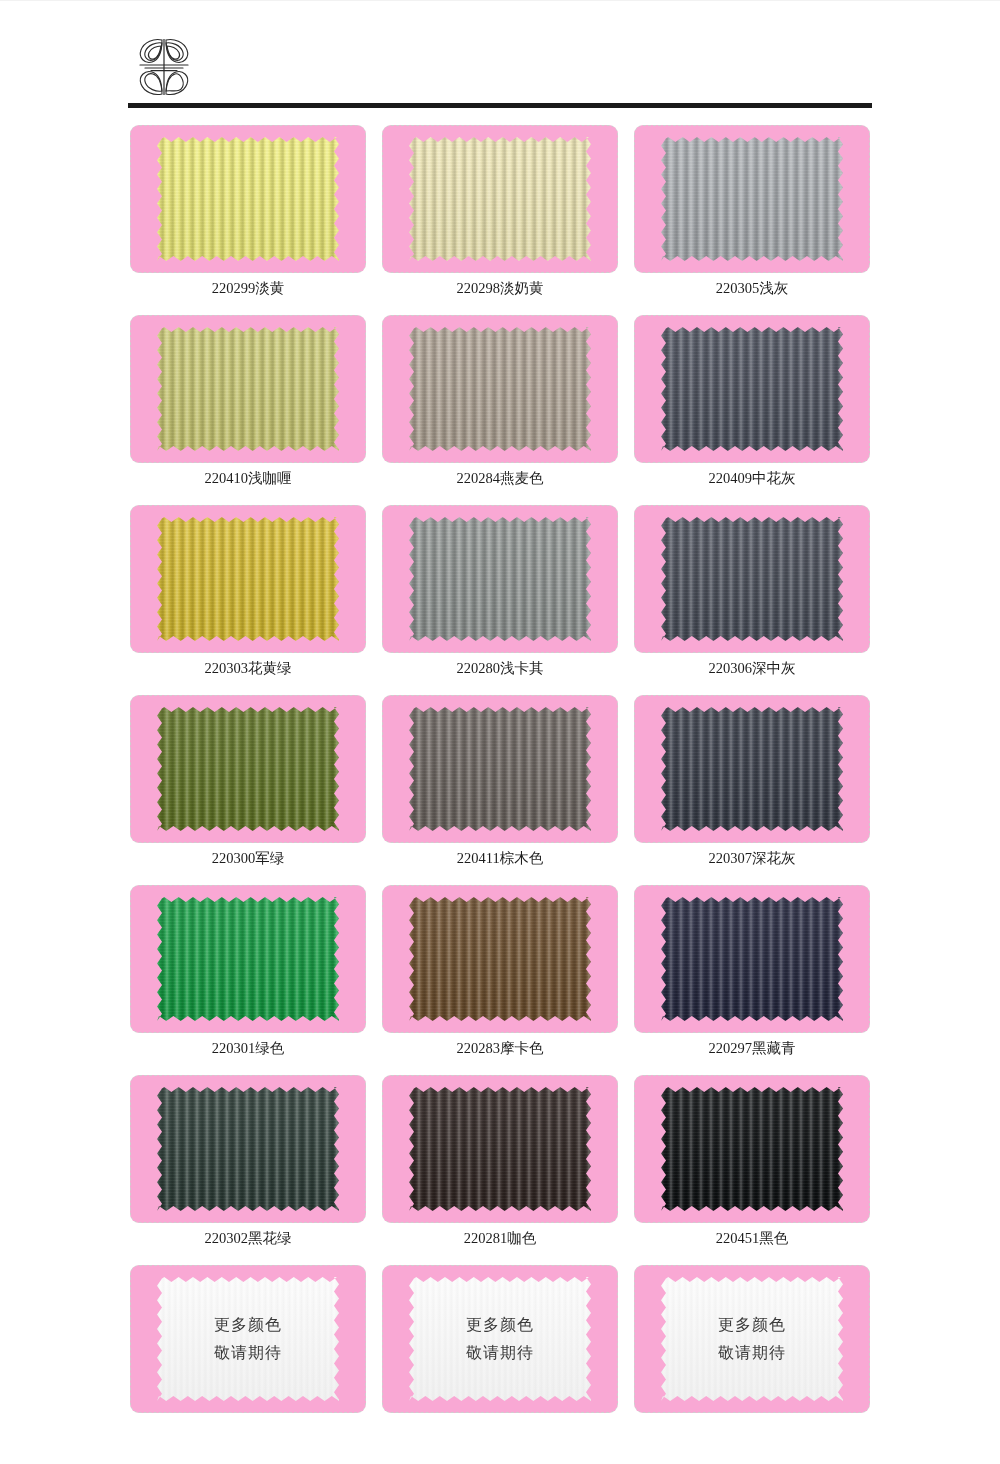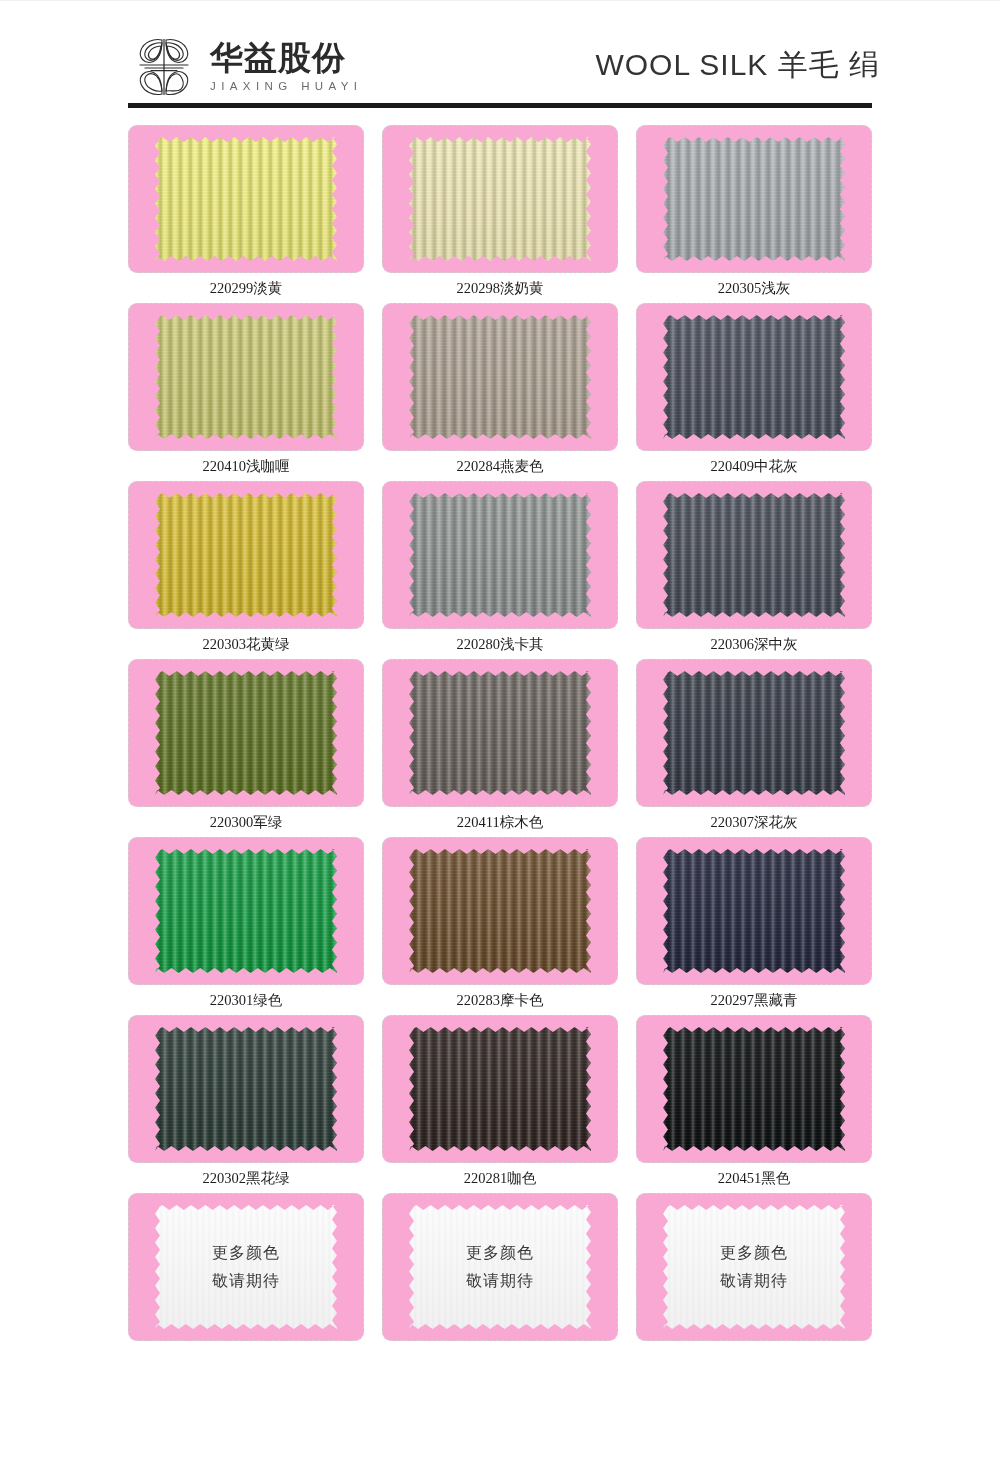--- a/index.html
+++ b/index.html
@@ -66,20 +66,21 @@
   }
 
   
   .grid {
     margin: 17px auto 0 auto;
     width: 744px;
     display: grid;
     grid-template-columns: repeat(3, 1fr);
     column-gap: 18px;
     row-gap: 0;
+    gap: 12px;
   }
   .cell {
     display: flex;
     flex-direction: column;
     align-items: center;
   }
   .card {
     width: 236px;
     height: 148px;
     border: 1px dashed #cfcfcf;
@@ -180,27 +181,22 @@
         <path d="M34 60 C42 62 52 58 55 50 C58 42 51 36 44 38 C37 40 34 48 34 60 Z"></path>
         <path d="M34 57 C40 56 48 59 50.5 53 C53 47 48 38.5 43 40 C38 41.5 35 48 34 57 Z"></path>
       </g>
       <g stroke="#2b2b2b" stroke-width="1.2" stroke-linecap="round">
         <line x1="8" y1="31" x2="56" y2="31"></line>
         <line x1="13" y1="34" x2="51" y2="34"></line>
         <line x1="19" y1="36.6" x2="45" y2="36.6"></line>
       </g>
       <line x1="32" y1="5" x2="32" y2="61" stroke="#2b2b2b" stroke-width="1.2"></line>
     </svg>
-    <div class="brand-words">
-      <div class="brand-cn">华益股份</div>
-      <div class="brand-en">JIAXING HUAYI</div>
-    </div>
   </div>
 
-  <div class="page-title">WOOL SILK 羊毛 绢</div>
 </div>
 
 <div class="rule"></div>
 
 <div class="grid" id="swatch-grid">
     <div class="cell">
       <div class="card">
         <div class="swatch-wrap" style="clip-path: polygon(0% 4.03%, 3.96% 0%, 7.91% 4.03%, 11.87% 0%, 15.82% 4.03%, 19.78% 0%, 23.74% 4.03%, 27.69% 0%, 31.65% 4.03%, 35.6% 0%, 39.56% 4.03%, 43.52% 0%, 47.47% 4.03%, 51.43% 0%, 55.38% 4.03%, 59.34% 0%, 63.3% 4.03%, 67.25% 0%, 71.21% 4.03%, 75.16% 0%, 79.12% 4.03%, 83.08% 0%, 87.03% 4.03%, 90.99% 0%, 94.95% 4.03%, 98.9% 0%, 97.25% 0%, 100% 5.81%, 97.25% 11.61%, 100% 17.42%, 97.25% 23.23%, 100% 29.03%, 97.25% 34.84%, 100% 40.65%, 97.25% 46.45%, 100% 52.26%, 97.25% 58.06%, 100% 63.87%, 97.25% 69.68%, 100% 75.48%, 97.25% 81.29%, 100% 87.1%, 97.25% 92.9%, 100% 98.71%, 100% 100%, 96.04% 95.97%, 92.09% 100%, 88.13% 95.97%, 84.18% 100%, 80.22% 95.97%, 76.26% 100%, 72.31% 95.97%, 68.35% 100%, 64.4% 95.97%, 60.44% 100%, 56.48% 95.97%, 52.53% 100%, 48.57% 95.97%, 44.62% 100%, 40.66% 95.97%, 36.7% 100%, 32.75% 95.97%, 28.79% 100%, 24.84% 95.97%, 20.88% 100%, 16.92% 95.97%, 12.97% 100%, 9.01% 95.97%, 5.05% 100%, 1.1% 95.97%, 0% 100%, 2.75% 94.19%, 0% 88.39%, 2.75% 82.58%, 0% 76.77%, 2.75% 70.97%, 0% 65.16%, 2.75% 59.35%, 0% 53.55%, 2.75% 47.74%, 0% 41.94%, 2.75% 36.13%, 0% 30.32%, 2.75% 24.52%, 0% 18.71%, 2.75% 12.9%, 0% 7.1%, 2.75% 1.29%);">
           <div class="swatch" style="background: rgb(241, 239, 121);"></div>
         </div>

